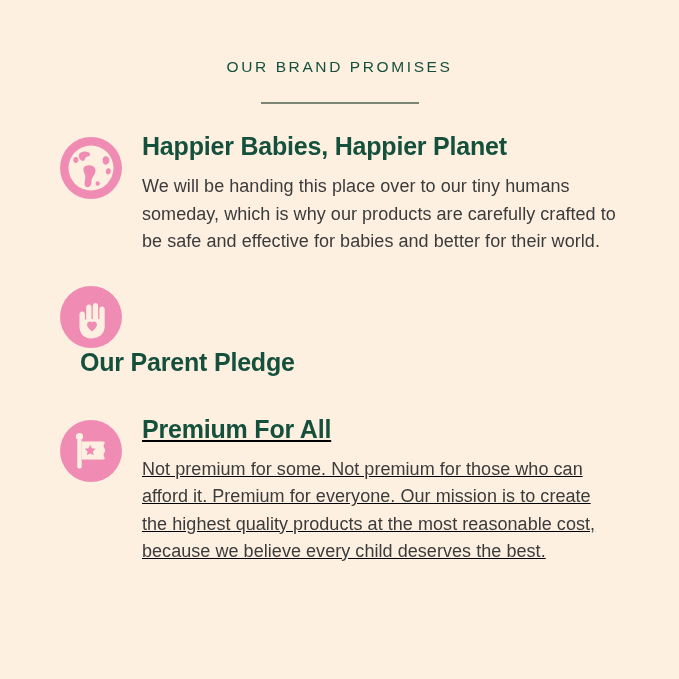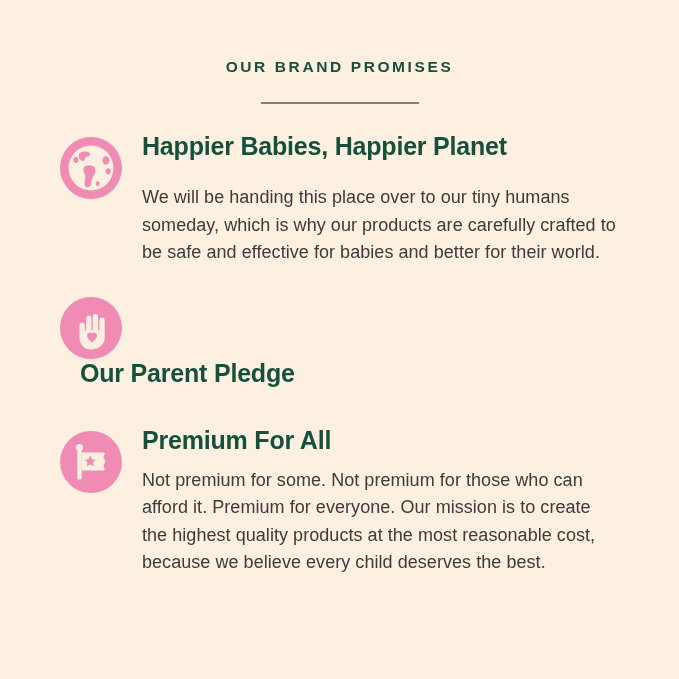--- a/index.html
+++ b/index.html
@@ -26,21 +26,21 @@
   }
 
   
   .header {
     padding-top: 58px;
     text-align: center;
   }
 
   .header-title {
     font-size: 15.5px;
-    font-weight: bold;
+    font-weight: normal;
     letter-spacing: 2.6px;
     color: #14503C;
     text-transform: uppercase;
     line-height: 1.2;
   }
 
   .divider {
     width: 158px;
     height: 2px;
     background: #7C8476;
@@ -53,21 +53,21 @@
     padding-left: 60px;
     padding-right: 46px;
   }
 
   .promise {
     display: flex;
     align-items: flex-start;
     margin-bottom: 26px;
   }
 
-  .promise:last-child { margin-bottom: 8px; }
+  .promise:last-child { margin-bottom: 8px; text-decoration: underline; }
 
   .icon-wrap {
     flex: 0 0 62px;
     width: 62px;
     height: 62px;
     margin-top: 5px;
   }
 
   .icon-wrap svg {
     display: block;
@@ -92,21 +92,21 @@
 
   .promise-text {
     font-size: 18px;
     color: #3B3B3B;
     line-height: 1.52;
     letter-spacing: 0.05px;
     max-width: 475px;
   }
 
   
-  .promise--globe .promise-title { margin-bottom: 24px; }
+  .promise--globe .promise-title { margin-bottom: 13px; }
   .promise--hand { margin-top: 10px; flex-direction: column; }
   .promise--flag { margin-top: 12px; }
 </style>
 </head>
 <body>
 
 <div class="page">
 
   <div class="header">
     <div class="header-title">OUR BRAND PROMISES</div>

